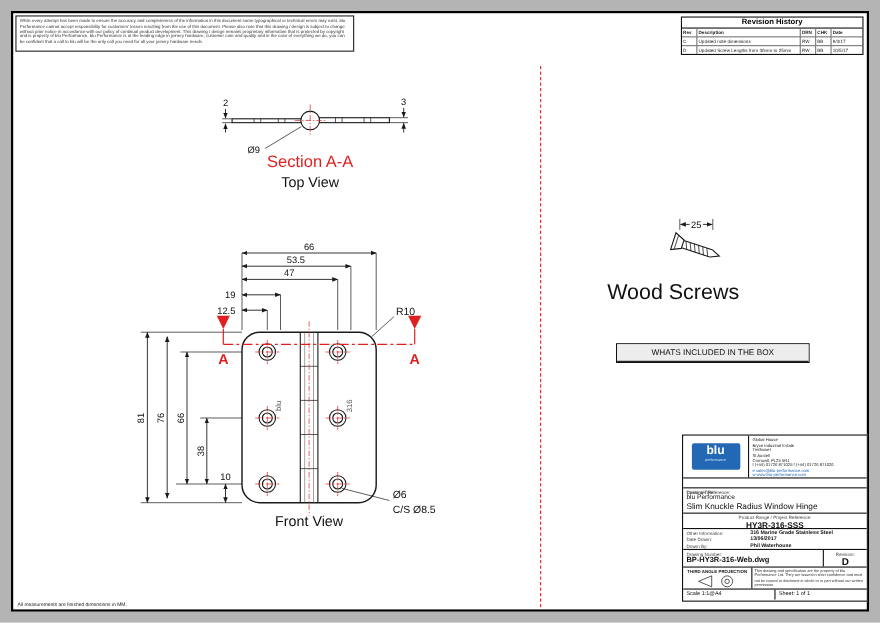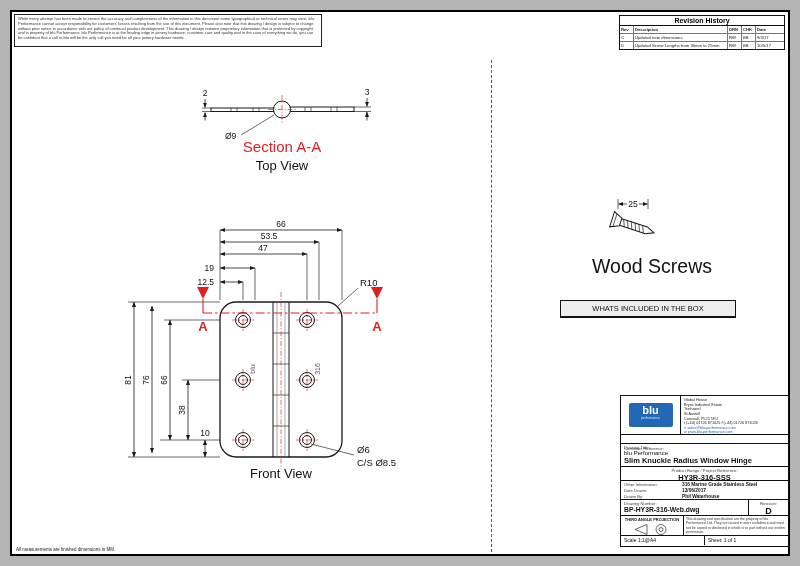--- a/index.html
+++ b/index.html
@@ -43,25 +43,25 @@
 
   
   .page-centerline{position:absolute;left:479px;top:48px;height:492px;width:0;
                    border-left:1px dashed var(--accent-red);}
 
   
   .section-svg{position:absolute;left:185px;top:70px;}
   .front-svg{position:absolute;left:90px;top:205px;}
   .screw-svg{position:absolute;left:585px;top:178px;}
 
-  .wood-screws-label{position:absolute;left:540px;top:243px;width:200px;text-align:center;
+  .wood-screws-label{position:absolute;left:540px;top:243px;width:200px;
                      font-size:19.5px;color:#111;}
 
   
-  .box-box{position:absolute;left:548px;top:288px;width:176px;border:1px solid #111;background:#fff;}
+  .box-box{position:absolute;left:548px;top:300px;width:176px;border:1px solid #111;background:#fff;}
   .box-title{font-size:7.5px;text-align:center;border-bottom:1px solid #111;padding:3px 0;background:#ededed;color:#111;}
   .box-grid{display:grid;grid-template-columns:30px 1fr;}
   .box-grid>div{border-top:1px solid #555;border-right:1px solid #555;font-size:7.5px;padding:3px 3px;color:#111;}
   .box-grid>div:nth-child(2n){border-right:none;}
   .box-grid>div:nth-child(-n+2){border-top:none;font-weight:bold;}
   .box-filler{height:14px;border-top:1px solid #555;}
 
   
   .tb{position:absolute;left:608px;top:383px;width:169px;height:152px;border:1px solid #111;
       background:#fff;display:flex;flex-direction:column;overflow:hidden;color:#111;}
@@ -69,21 +69,21 @@
   .tb-logo-cell{width:60px;border-right:1px solid #111;display:flex;align-items:center;justify-content:center;}
   .tb-logo{width:44px;height:24px;background:var(--logo-blue);color:#fff;text-align:center;border-radius:2px;padding-top:2px;}
   .tb-logo-main{font-size:11px;font-weight:bold;line-height:1;}
   .tb-logo-sub{font-size:3.4px;color:#cfe2f5;}
   .tb-info{flex:1;padding:2px 3px;font-size:3.8px;line-height:1.22;color:#222;}
   .tb-link{color:var(--logo-blue);}
   .tb-label{font-size:4.2px;color:#444;}
   .tb-row2{height:9px;border-top:1px solid #111;padding:1px 3px;flex-shrink:0;}
   .tb-row3{height:23px;border-top:1px solid #111;padding:1px 3px;flex-shrink:0;}
   .tb-company{font-size:6px;}
-  .tb-title{font-size:7.5px;font-weight:bold;}
+  .tb-title{font-size:7.5px;font-weight:normal;}
   .tb-row4{height:14px;border-top:1px solid #111;padding:1px 3px;flex-shrink:0;text-align:center;}
   .tb-ref{font-size:7.5px;font-weight:bold;}
   .tb-row5{height:19px;border-top:1px solid #111;flex-shrink:0;}
   .tb-kv{display:flex;height:6.3px;padding:0 3px;align-items:center;}
   .tb-kv .tb-label{width:58px;flex-shrink:0;}
   .tb-kv-val{font-size:4.8px;font-weight:bold;}
   .tb-row6{height:16px;border-top:1px solid #111;display:flex;flex-shrink:0;}
   .tb-dwgnum{flex:1;padding:1px 3px;}
   .tb-dwgnum-val{font-size:6.8px;font-weight:bold;}
   .tb-revcell{width:40px;border-left:1px solid #111;text-align:center;padding:1px 0;}

